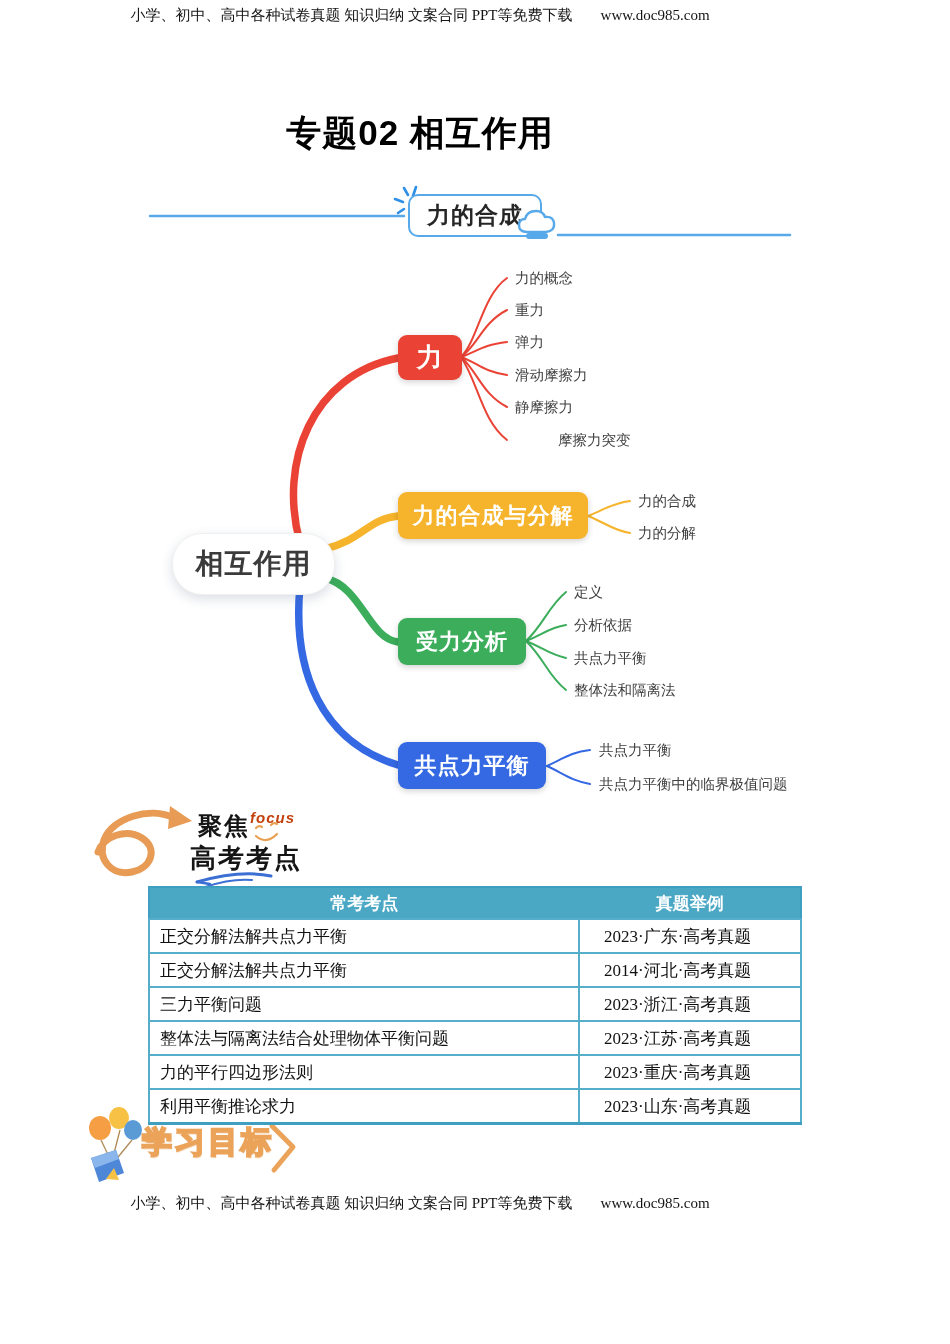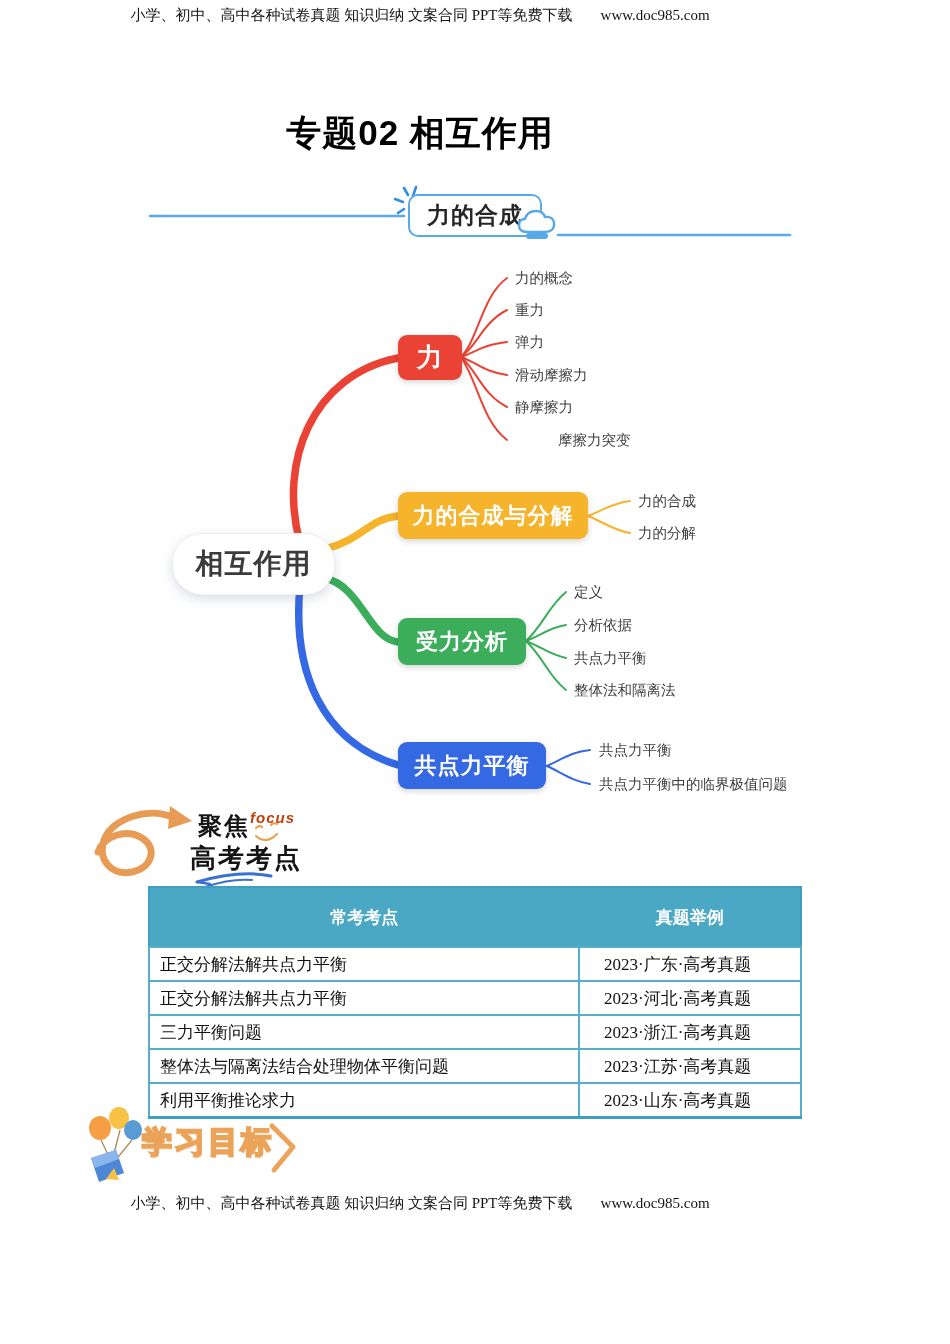--- a/index.html
+++ b/index.html
@@ -55,21 +55,21 @@
   .focus-en  { position:absolute; left:250px; top:809px; font-size:15px; font-weight:700; font-style:italic; color:#c2410c; letter-spacing:1px; }
   .focus-zh2 { position:absolute; left:190px; top:841px; font-size:26px; font-weight:900; color:#151515; letter-spacing:2px; }
 
   
   #exam-table-wrap { position:absolute; left:148px; top:886px; width:652px; }
   table.exam { width:100%; border-collapse:collapse; table-layout:fixed;
     border:2px solid #3E9FC0; border-bottom:3px solid #3E9FC0; }
   table.exam th {
     background:#4BA8C5; color:#fff; font-weight:700; font-size:17px;
     font-family:"Liberation Serif", serif; height:30px; text-align:center;
-    border:1px solid #4BA8C5; padding:14px;
+    border:1px solid #4BA8C5; padding:0;
   }
   table.exam td {
     font-family:"Liberation Serif", serif; font-size:17px; color:#111;
     height:32px; border:2px solid #56AECB; background:#fff;
     padding:0 0 0 10px; text-align:left; white-space:nowrap; overflow:hidden;
   }
   table.exam td.c2 { padding-left:24px; }
 
   
   #goals-title {
@@ -229,31 +229,35 @@
           <th>真题举例</th>
         </tr>
       </thead>
       <tbody>
         <tr>
           <td>正交分解法解共点力平衡</td>
           <td class="c2">2023·广东·高考真题</td>
         </tr>
         <tr>
           <td>正交分解法解共点力平衡</td>
-          <td class="c2">2023·河北·高考真题</td>
+          <td class="c2">2014·河北·高考真题</td>
         </tr>
         <tr>
           <td>三力平衡问题</td>
           <td class="c2">2023·浙江·高考真题</td>
         </tr>
         <tr>
           <td>整体法与隔离法结合处理物体平衡问题</td>
           <td class="c2">2023·江苏·高考真题</td>
         </tr>
         <tr>
+          <td>力的平行四边形法则</td>
+          <td class="c2">2023·重庆·高考真题</td>
+        </tr>
+        <tr>
           <td>利用平衡推论求力</td>
           <td class="c2">2023·山东·高考真题</td>
         </tr>
       </tbody>
     </table>
   </div>
 
   <div id="goals-title">学习目标</div>
 
   <div class="doc-note" style="top:1194px;">

